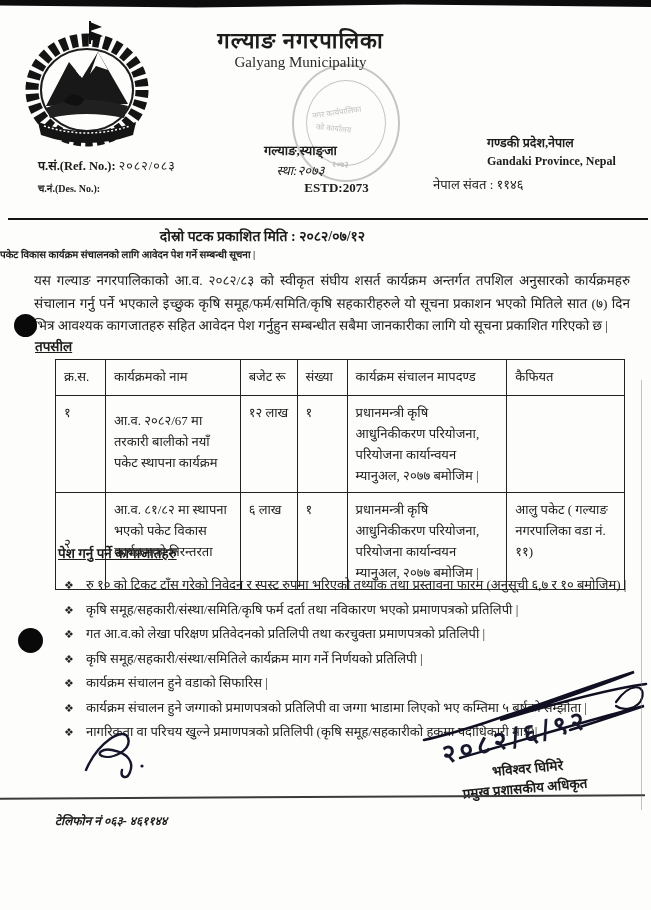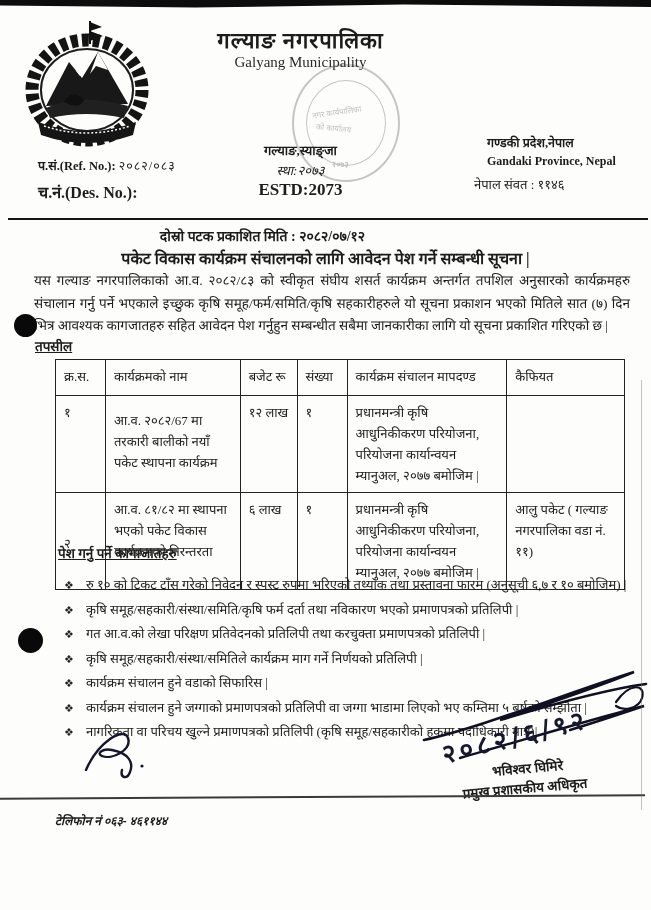--- a/index.html
+++ b/index.html
@@ -14,41 +14,41 @@
   .paper-edge { right:9px; top:380px; width:1px; height:430px; background:rgba(120,120,120,.45); }
 
   
   .hdr-center { left:0; top:0; width:601px; text-align:center; }
   .np-title1 { top:24px; font-size:22px; font-weight:600; letter-spacing:1px; }
   .en-sub    { top:54px; font-size:15px; color:#2a2a2a; }
   .np-title2 { top:76px; font-size:28px; font-weight:500; letter-spacing:1px; }
   .en-title  { top:110px; font-size:24px; font-weight:600; }
   .np-addr   { top:141px; font-size:13px; font-weight:600; }
   .np-estd   { top:161px; font-size:13px;font-style:italic; }
-  .en-estd   { top:180px; font-size:17px; font-weight:700; }
+  .en-estd   { top:180px; font-size:13px; font-weight:700;margin-left:36px; }
 
   .ref-line { left:38px; top:157px; font-size:12.5px; font-weight:700; }
   .ref-val  { font-weight:400; letter-spacing:1px; }
-  .des-line { left:38px; top:181px; font-size:16px; font-weight:700; }
+  .des-line { left:38px; top:181px; font-size:10px; font-weight:700; }
   .prov-np  { left:487px; top:134px; font-size:12.5px; font-weight:600; }
   .prov-en  { left:487px; top:154px; font-size:12px; font-weight:700; }
-  .sambat   { left:474px; top:175px; font-size:13px; }
+  .sambat   { left:433px; top:175px; font-size:13px; }
 
   
   .emblem { left:24px; top:18px; width:126px; height:132px; }
 
   
   .stamp { left:288px; top:62px; width:118px; height:126px; opacity:.33; filter:blur(.4px); }
   .stamp .ring { position:absolute; border:2px solid #555; border-radius:50%; }
   .stamp-txt { position:absolute; font-size:8px; color:#444; white-space:nowrap; }
 
   .hdr-rule { left:8px; top:218px; width:640px; height:2px; background:#151515; }
 
   .pub-line { left:0; top:226px; width:525px; text-align:center; font-size:14px; font-weight:700; }
-  .subject  { left:0; top:247px; width:651px; text-align:center; font-size:16px; font-weight:700; }
+  .subject  { left:0; top:247px; width:651px; text-align:left; font-size:10px; font-weight:700; }
 
   .body-par { left:34px; top:270px; width:596px; font-size:13.5px; line-height:22.5px; text-align:justify; }
   .tapsil { left:35px; top:337px; font-size:13.5px; font-weight:700; text-decoration:underline; }
 
   
   table.notice { position:absolute; left:55px; top:359px; width:570px; border-collapse:collapse;
     font-size:13px; }
   table.notice th, table.notice td { border:1.3px solid #222; padding:6px 8px; vertical-align:top;
     text-align:left; font-weight:400; line-height:21px; }
   table.notice th { height:36px; }

